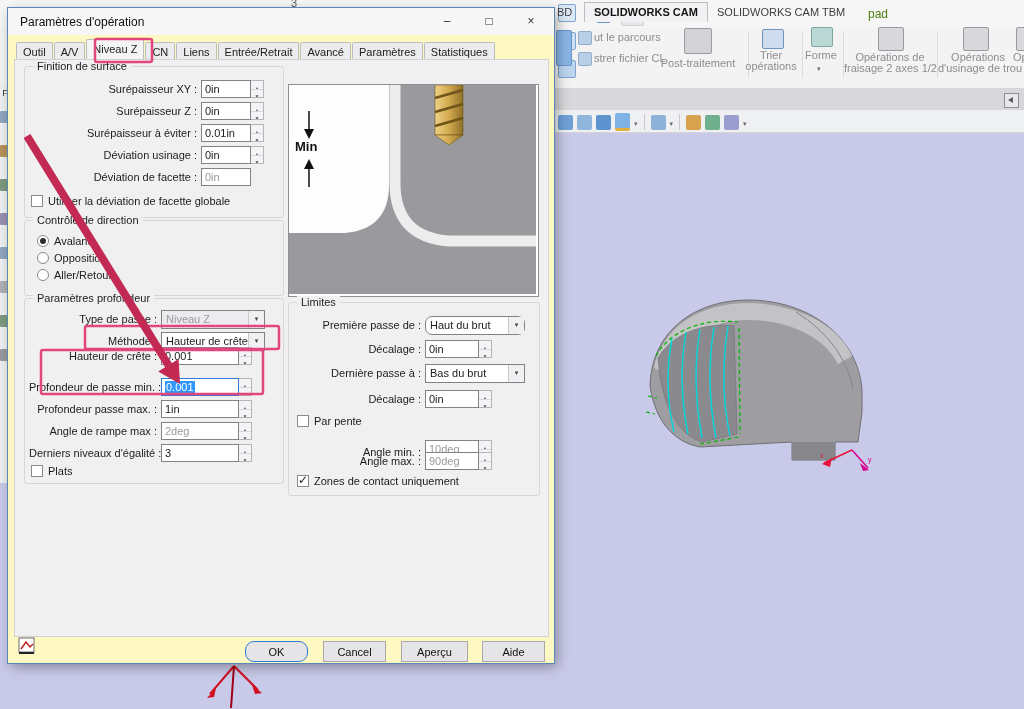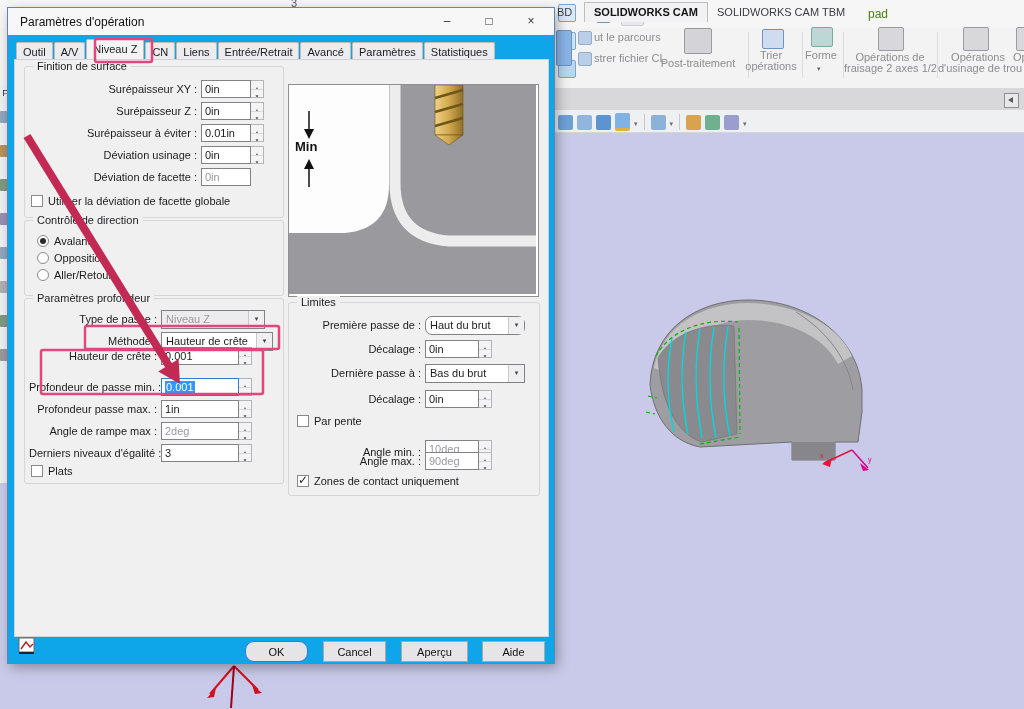--- a/index.html
+++ b/index.html
@@ -29,21 +29,21 @@
 
   .ti{width:15px;height:15px;border-radius:2px;flex:0 0 auto;}
   .tsep{width:1px;height:16px;background:#c9c9cd;flex:0 0 auto;margin:0 2px;}
   .toolbar-icons{position:absolute;left:558px;top:113px;display:flex;align-items:center;gap:4px;}
 
   .leftstrip{position:absolute;left:0;top:85px;width:10px;height:398px;background:#eef0f1;border-right:1px solid #d4d4d7;z-index:6;}
   .ls-letter{display:block;text-align:center;font-size:9px;color:#333;margin-top:3px;}
   .ls-stub{position:absolute;left:0;width:9px;height:12px;border-radius:1px;}
 
   
-  .dialog{position:absolute;left:8px;top:8px;width:546px;height:655px;background:#0ea5e9;z-index:20;
+  .dialog{position:absolute;left:8px;top:8px;width:546px;height:655px;background:#fef9c3;z-index:20;
           box-shadow:0 0 0 1px #5b87b8, 3px 4px 12px rgba(0,0,0,.35);}
   .dlg-titlebar{position:absolute;left:0;top:0;width:100%;height:27px;background:#f7f7f8;display:flex;align-items:center;}
   .dlg-title{margin-left:12px;font-size:12px;color:#111;}
   .winbtns{position:absolute;right:2px;top:2px;display:flex;}
   .winbtn{width:42px;height:22px;display:flex;align-items:center;justify-content:center;color:#333;font-size:12px;}
 
   .dtabs{position:absolute;left:8px;top:31px;display:flex;align-items:flex-end;}
   .dtab{height:19px;line-height:19px;padding:0 6px;background:#ececee;border:1px solid #bcbcbe;border-bottom:none;
         border-radius:2px 2px 0 0;position:relative;top:1px;margin-right:1px;white-space:nowrap;}
   .dtab.active{background:#f4f4f5;height:21px;top:0;}
@@ -332,21 +332,21 @@
       <span class="legend">Paramètres profondeur</span>
       <div class="frow" style="left:4px;top:10px;">
         <span class="lab w128">Type de passe :</span>
         <span class="combo dis" style="width:104px;">
           <span class="ct">Niveau Z</span>
             <span class="cbtn"></span>
         </span>
       </div>
       <div class="frow" style="left:4px;top:32px;">
         <span class="lab w128">Méthode :</span>
-        <span class="combo" style="width:112px;">
+        <span class="combo" style="width:104px;">
           <span class="ct">Hauteur de crête</span>
             <span class="cbtn"></span>
         </span>
       </div>
       <div class="frow" style="left:4px;top:47px;">
         <span class="lab w128">Hauteur de crête :</span>
         <span class="tin" style="width:78px;">0.001</span>
         <span class="spin">
             <i class="u"></i>
             <i class="d"></i>

